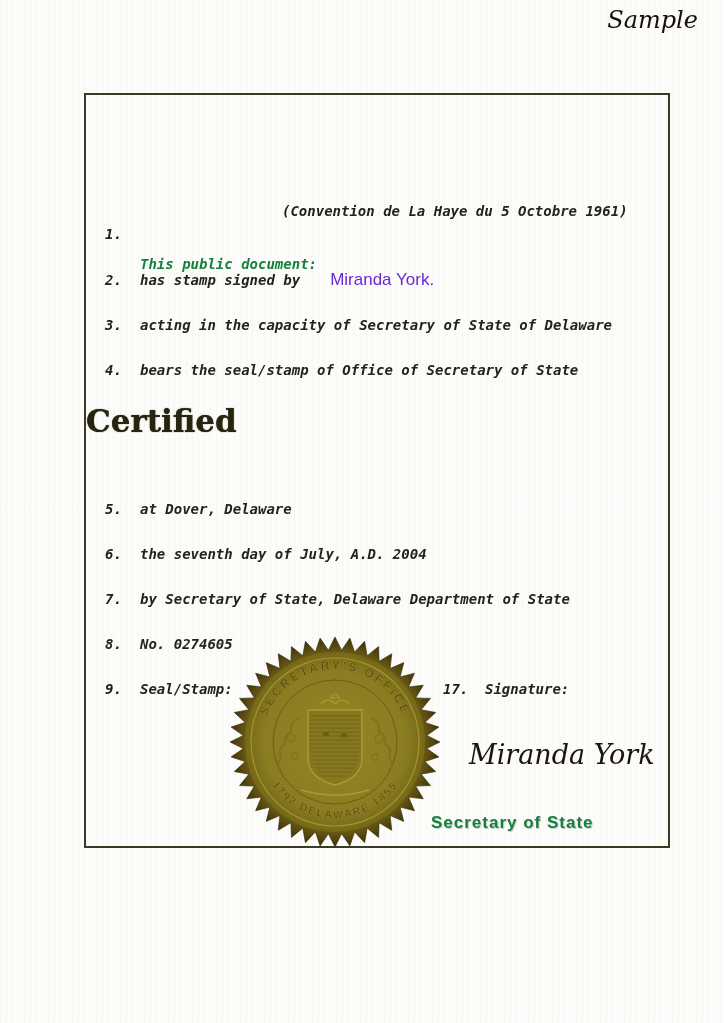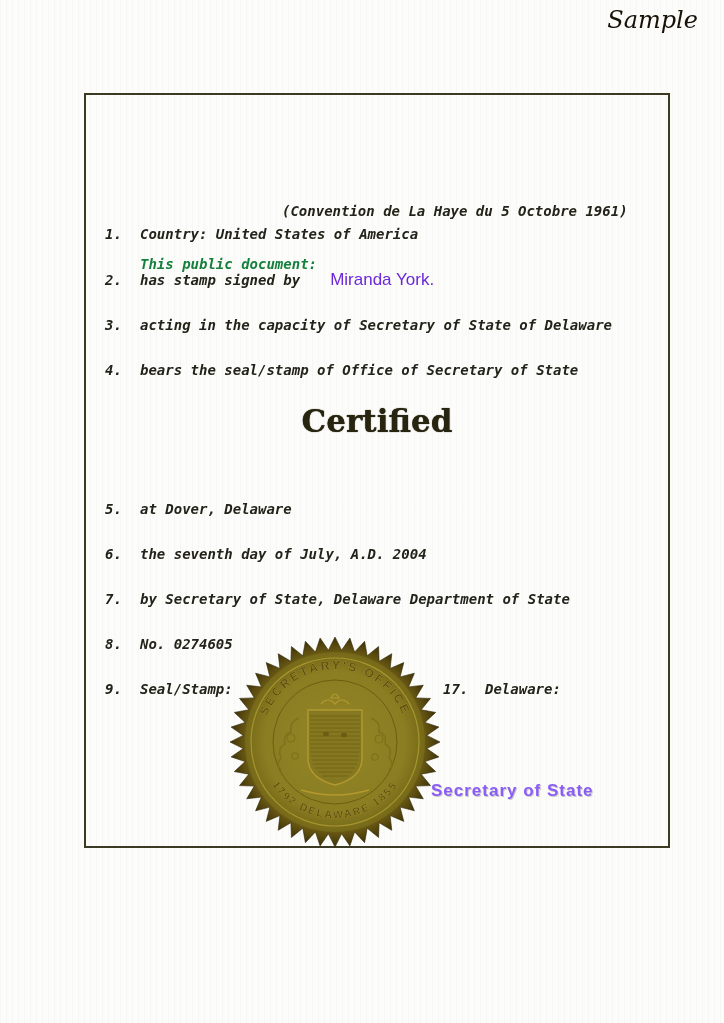--- a/index.html
+++ b/index.html
@@ -37,48 +37,47 @@
   .item .value{
     font-family:"Liberation Sans", sans-serif;font-style:normal;font-weight:normal;
     font-size:17px;color:#6d28d9;margin-left:30px;line-height:16px;
   }
   .pre-line{
     position:absolute;left:54px;white-space:nowrap;
     font-family:"DejaVu Sans Mono", monospace;font-style:italic;font-weight:bold;
     font-size:14px;color:#15803d;line-height:16px;
   }
   .certified{
-    position:absolute;left:0;top:308px;width:100%;text-align:center;
+    position:absolute;left:0;top:308px;width:100%;
     font-family:"DejaVu Serif", serif;font-weight:bold;font-size:31px;color:#27240f;
     text-shadow:0 0 1px #27240f;
   }
   .seal-wrap{position:absolute;left:143px;top:541px;width:212px;height:212px;}
   .signature-name{
     position:absolute;left:383px;top:644px;white-space:nowrap;
     font-family:"DejaVu Serif", serif;font-style:italic;font-size:27px;color:#1c1508;
   }
   .signature-title{
-    position:absolute;left:345px;top:686px;white-space:nowrap;
+    position:absolute;left:345px;top:718px;white-space:nowrap;
     font-family:"Liberation Sans", sans-serif;font-weight:bold;font-size:17px;
-    color:#8b5cf6;letter-spacing:1px;text-shadow:1px 1px 0 #c8c8c8;
+    color:#15803d;letter-spacing:1px;text-shadow:1px 1px 0 #c8c8c8;
   }
   .seal-text{font-family:"Liberation Sans", sans-serif;font-weight:bold;}
 </style>
 </head>
 <body>
 
 <div class="watermark">Sample</div>
 
 <div class="cert-frame">
 
   <div class="cert-subtitle">(Convention de La Haye du 5 Octobre 1961)</div>
 
   <div class="item" style="top:131px">
     <span class="num">1.</span>
-    <span class="txt">Country: United States of America</span>
   </div>
 
   <div class="pre-line" style="top:161px">This public document:</div>
   <div class="item" style="top:177px">
     <span class="num">2.</span>
     <span class="txt">has stamp signed by</span>
     <span class="value">Miranda York.</span>
   </div>
 
   <div class="item" style="top:222px">
@@ -113,21 +112,21 @@
     <span class="txt">No. 0274605</span>
   </div>
 
   <div class="item" style="top:586px">
     <span class="num">9.</span>
     <span class="txt">Seal/Stamp:</span>
   </div>
 
   <div class="item" style="left:357px;top:586px">
     <span class="num" style="width:42px;flex:0 0 42px">17.</span>
-    <span class="txt">Delaware:</span>
+    <span class="txt">Signature:</span>
   </div>
 
   <div class="seal-wrap">
     <svg width="212" height="212" viewBox="-106 -106 212 212">
       <defs>
         <radialGradient id="spikeGrad">
           <stop offset="80%" stop-color="#7a6818"></stop>
           <stop offset="100%" stop-color="#3e3208"></stop>
         </radialGradient>
         <radialGradient id="discGrad">
@@ -180,15 +179,16 @@
         <circle cx="-44" cy="-4" r="4" stroke="#7f7119" stroke-width="1.2"></circle>
         <circle cx="44" cy="-3" r="4" stroke="#7f7119" stroke-width="1.2"></circle>
         <circle cx="-40" cy="14" r="3.2" stroke="#7f7119" stroke-width="1.2"></circle>
         <circle cx="40" cy="15" r="3.2" stroke="#7f7119" stroke-width="1.2"></circle>
 
         <path d="M -34,48 Q 0,58 34,48" stroke="#b3992f" stroke-width="1.4"></path>
       </g>
     </svg>
   </div>
 
+  <div class="signature-name">Miranda York</div>
   <div class="signature-title">Secretary of State</div>
 
 </div>
 
 </body></html>

